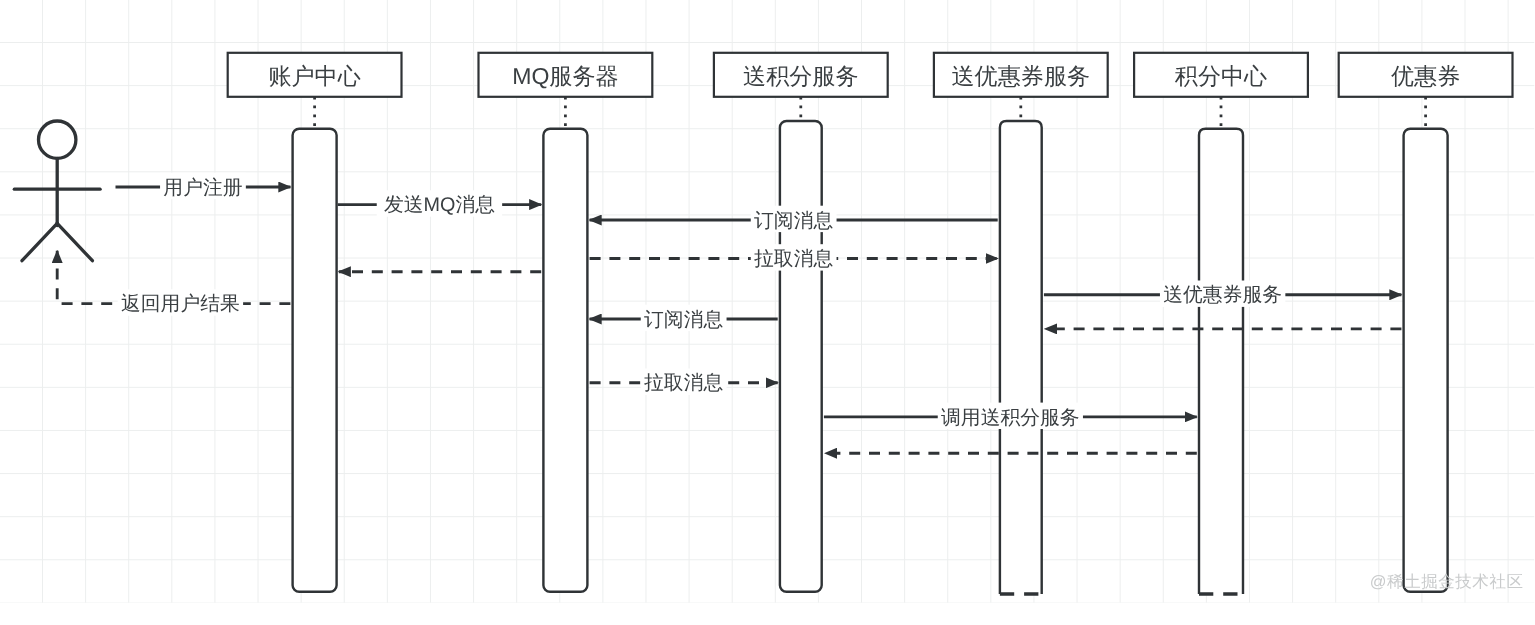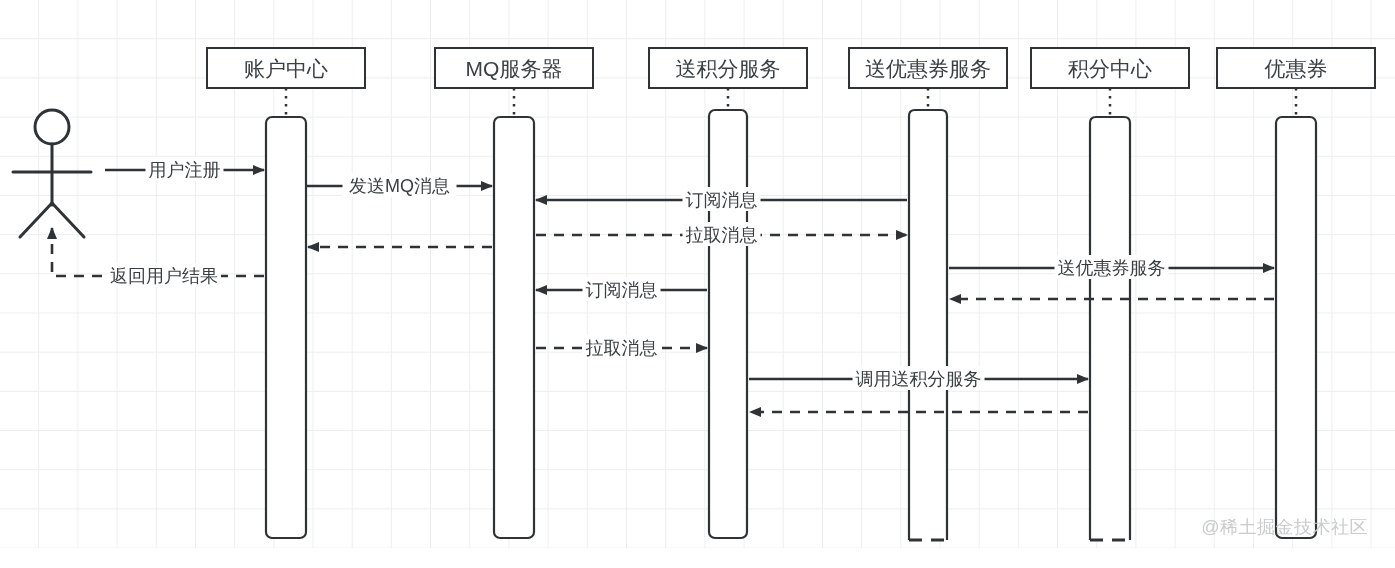--- a/index.html
+++ b/index.html
@@ -25,23 +25,23 @@
   }
   #diagram-svg {
     position: absolute;
     left: 0;
     top: 0;
     width: 1395px;
     height: 568px;
   }
   .watermark {
     position: absolute;
-    right: 27px;
+    right: 10px;
     bottom: 9px;
-    font-size: 18px;
+    font-size: 15px;
     color: #c9cbcc;
     letter-spacing: 0.5px;
     user-select: none;
   }
 </style>
 </head>
 <body>
 
 <div id="canvas">
 

